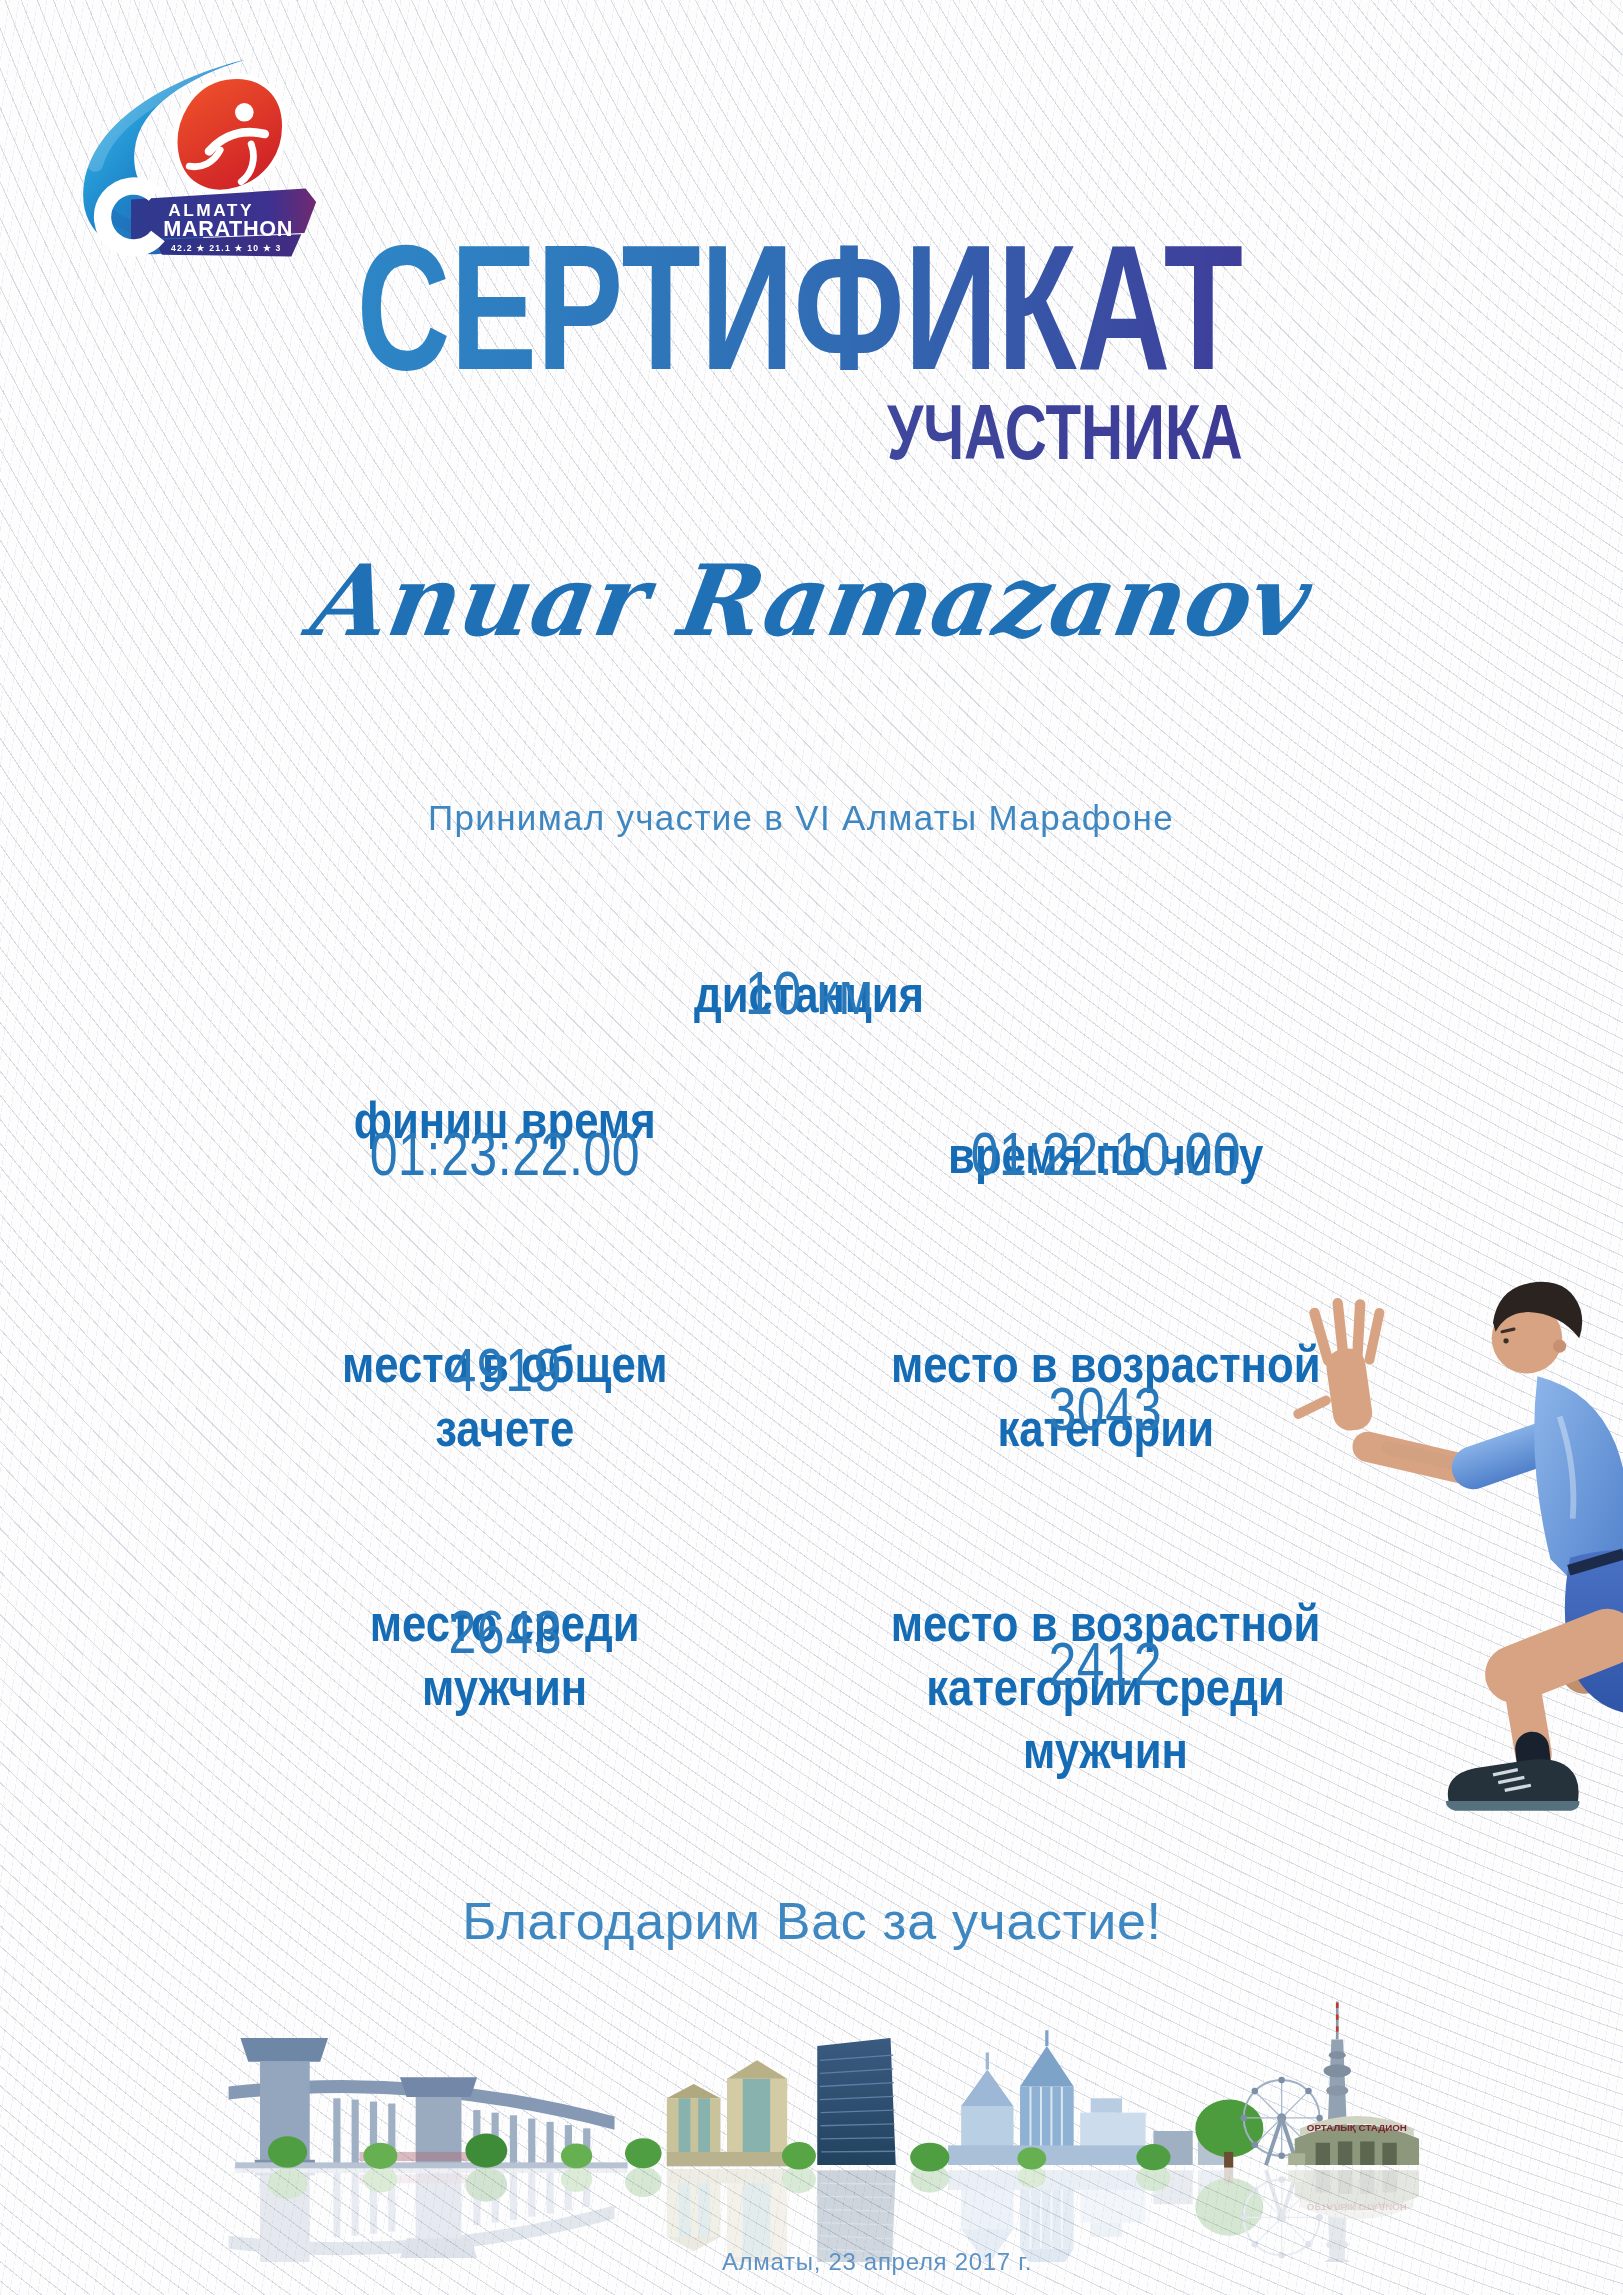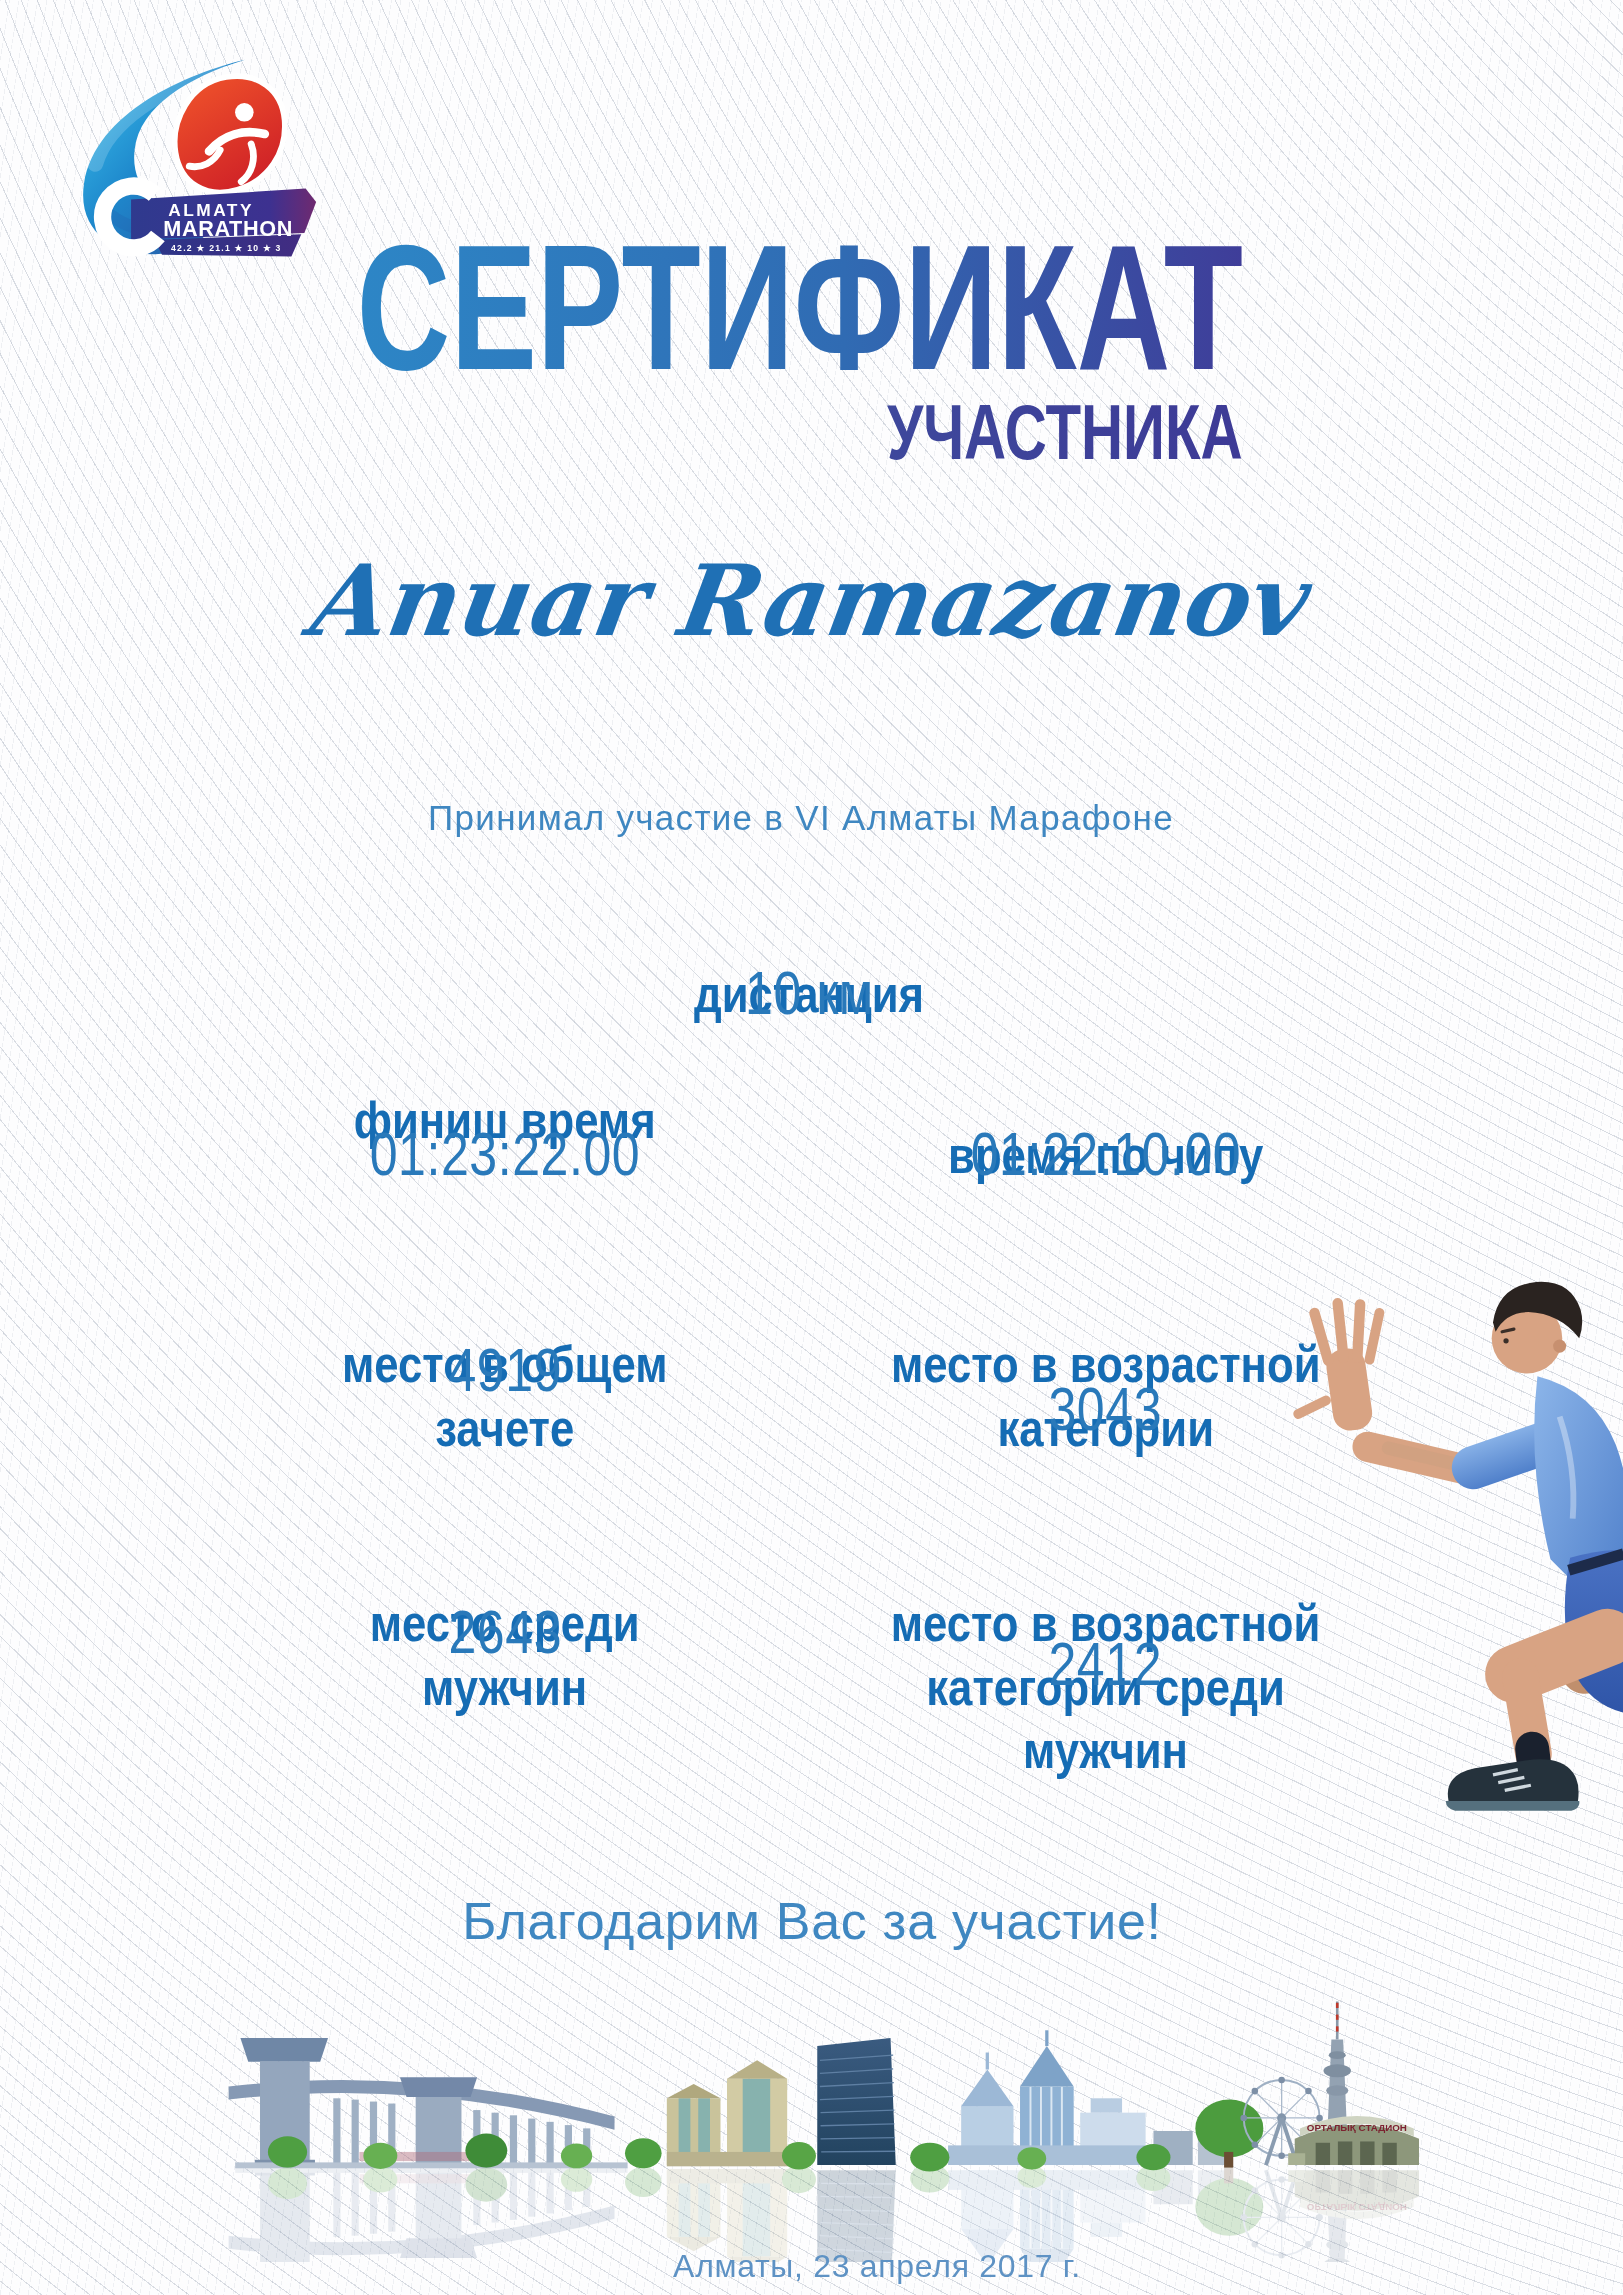--- a/index.html
+++ b/index.html
@@ -34,21 +34,21 @@
   .col-right{left:844px;width:523px;}
   .full-col{left:354px;width:916px;margin-top:32px;}
   
   .script-name{
     font-family:"DejaVu Serif", serif;font-style:italic;font-weight:bold;
     color:#1f70b5;font-size:98px;line-height:1.2;
     transform:skewX(-10deg);
   }
   .participation{font-size:35px;letter-spacing:1.3px;}
   .thanks{font-size:52px;letter-spacing:0.7px;}
-  .footer-date{font-size:32px;color:#5e92c4;font-weight:300;letter-spacing:0.7px;}
+  .footer-date{font-size:24px;color:#5e92c4;font-weight:300;letter-spacing:0.7px;}
   svg text{font-family:"Liberation Sans", sans-serif;}
 </style>
 </head>
 <body>
 
 <div class="bg-lines"></div>
 
 <svg class="abs" style="left:58px;top:52px;" width="260" height="216" viewBox="0 0 420 348">
   <defs>
     <linearGradient id="dropG" x1="0" y1="0" x2="1" y2="1">

